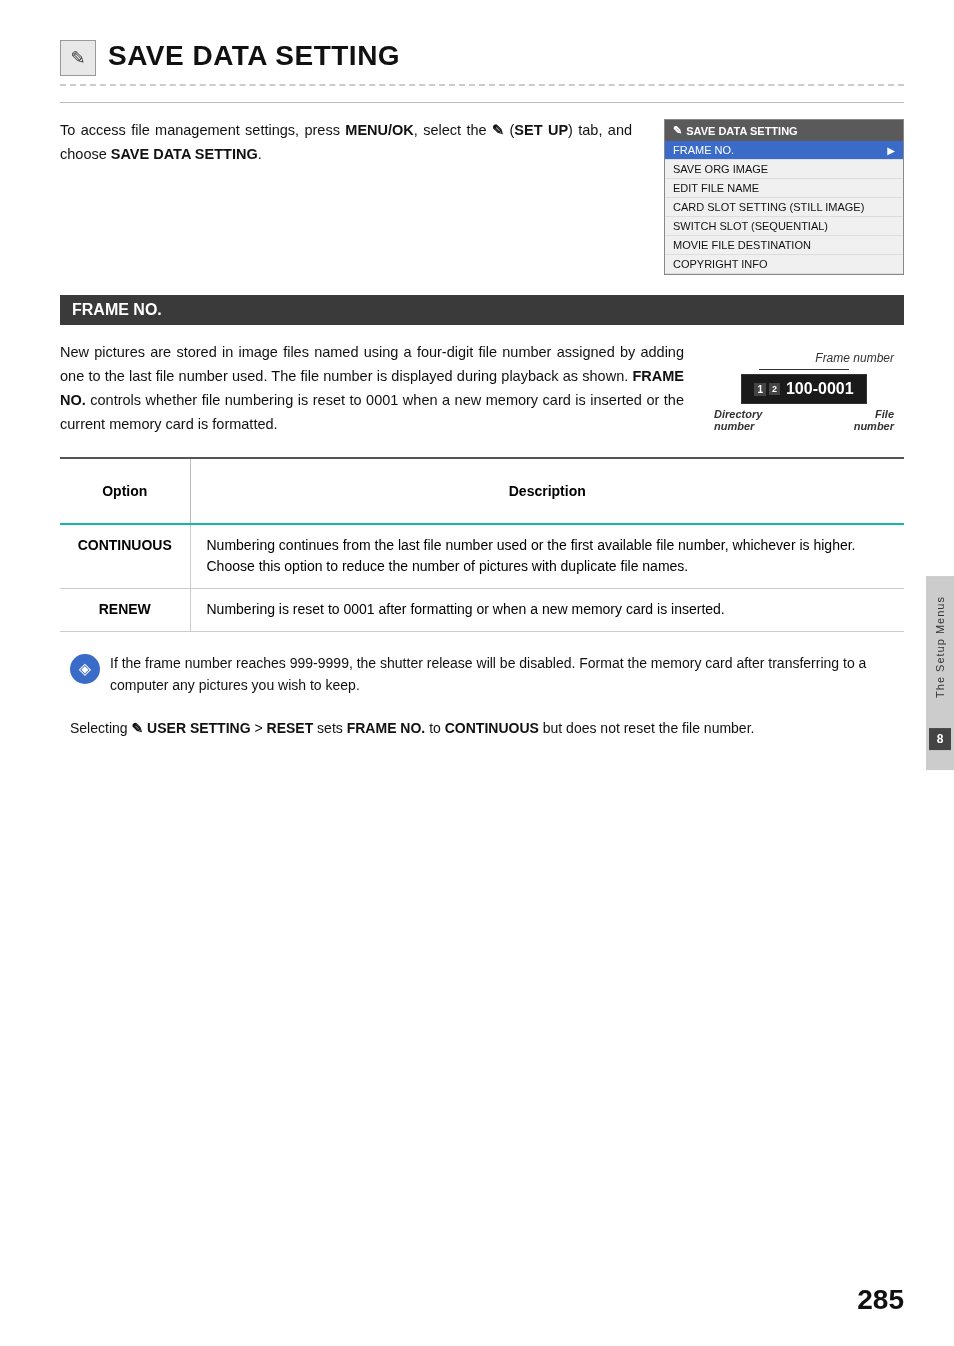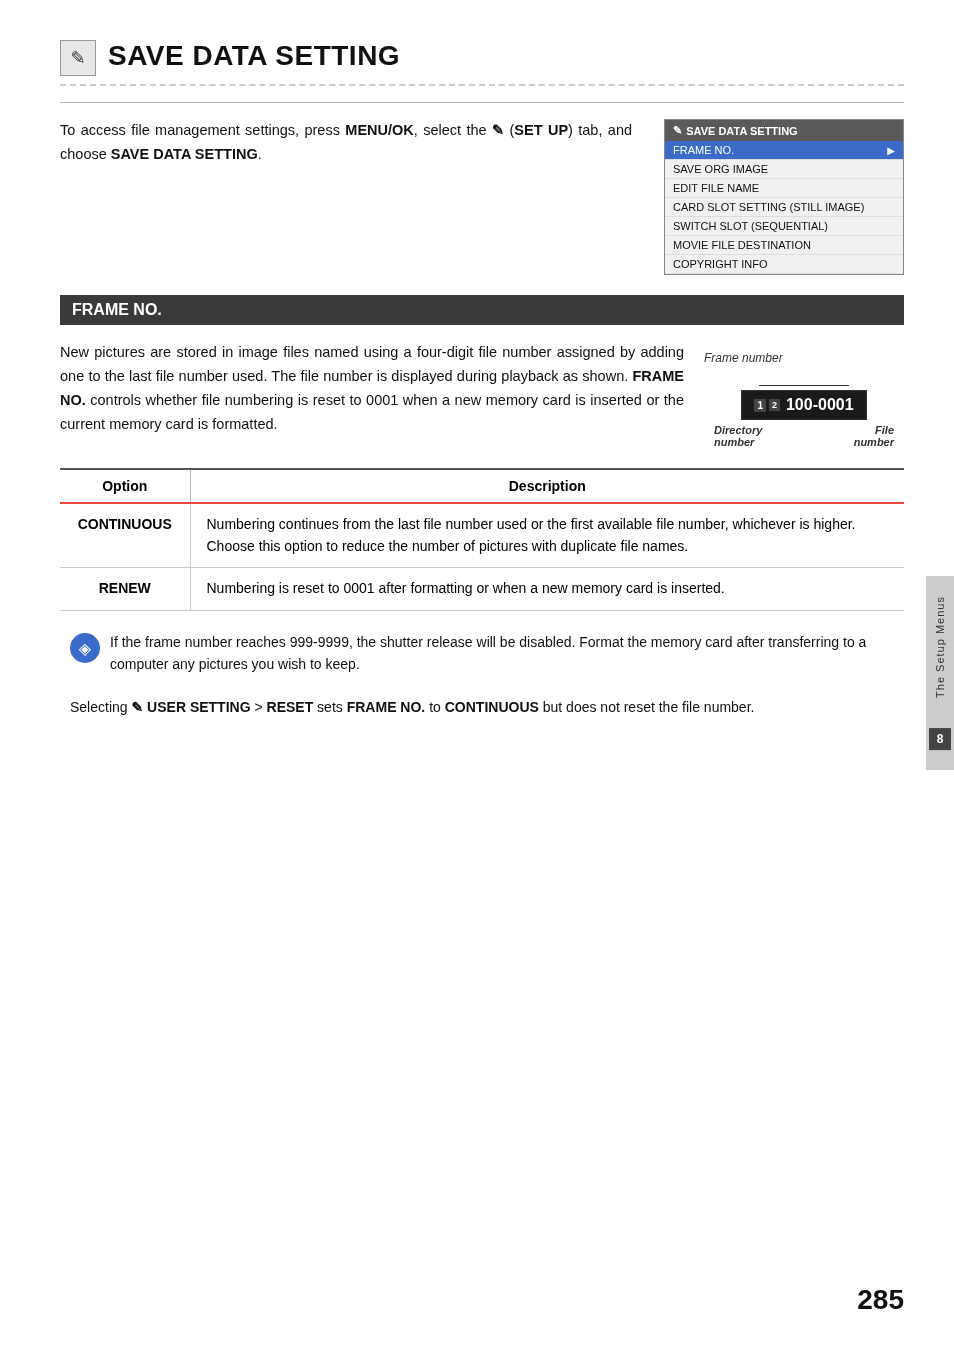--- a/index.html
+++ b/index.html
@@ -198,22 +198,22 @@
     .options-table {
       width: 100%;
       border-collapse: collapse;
       margin-bottom: 20px;
       font-size: 14px;
     }
 
     .options-table th {
       background: #fff;
       border-top: 2px solid #555;
-      border-bottom: 2px solid #ef4444;
-      padding: 8px 16px;
+      border-bottom: 2px solid #14b8a6;
+      padding: 24px 16px;
       text-align: center;
       font-weight: bold;
       font-size: 14px;
     }
 
     .options-table th:first-child {
       border-right: 1px solid #bbb;
       width: 130px;
     }
 
@@ -396,21 +396,21 @@
 
   
   <div class="frame-no-header">FRAME NO.</div>
 
   <div class="frame-no-content">
     <div class="frame-no-text">
       <span>New pictures are stored in image files named using a four-digit file number assigned by adding one to the last file number used. The file number is displayed during playback as shown. </span><strong>FRAME NO.</strong><span> controls whether file numbering is reset to 0001 when a new memory card is inserted or the current memory card is formatted.</span>
     </div>
 
     <div class="frame-diagram">
-      <div class="top-label" style="text-align:left; font-size:12px; font-style:italic; margin-bottom:20px;">
+      <div class="top-label" style="text-align:right; font-size:12px; font-style:italic; margin-bottom:4px;">
         <span>Frame number</span>
       </div>
 
       <div style="display:flex; justify-content:center; margin-bottom:2px;">
         <div style="width:90px; border-top: 1px solid #333; height:1px;"></div>
       </div>
 
       <div class="fn-box-row">
         <div class="fn-box">
           <span class="fn-small">1</span>

